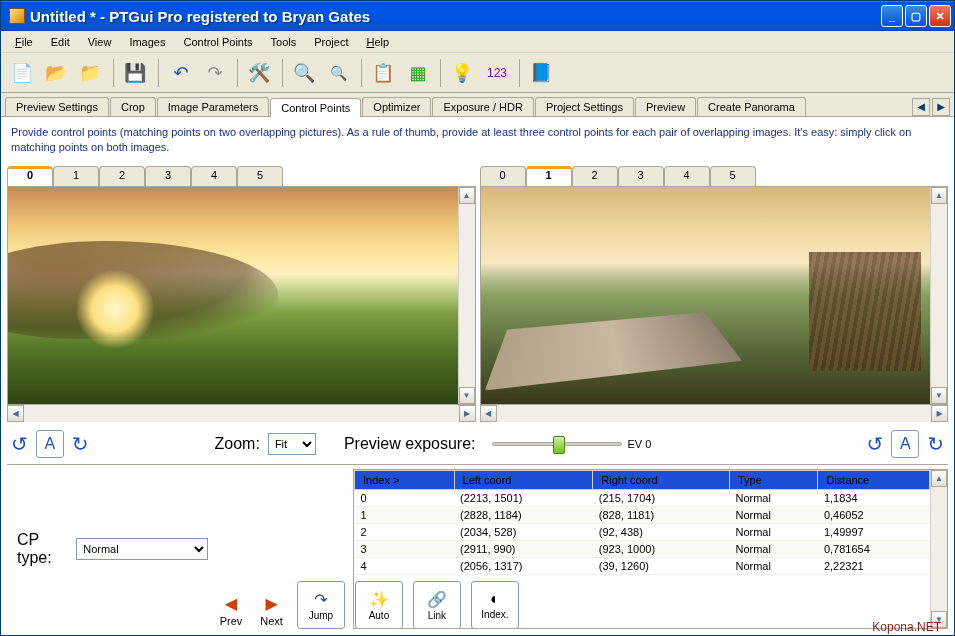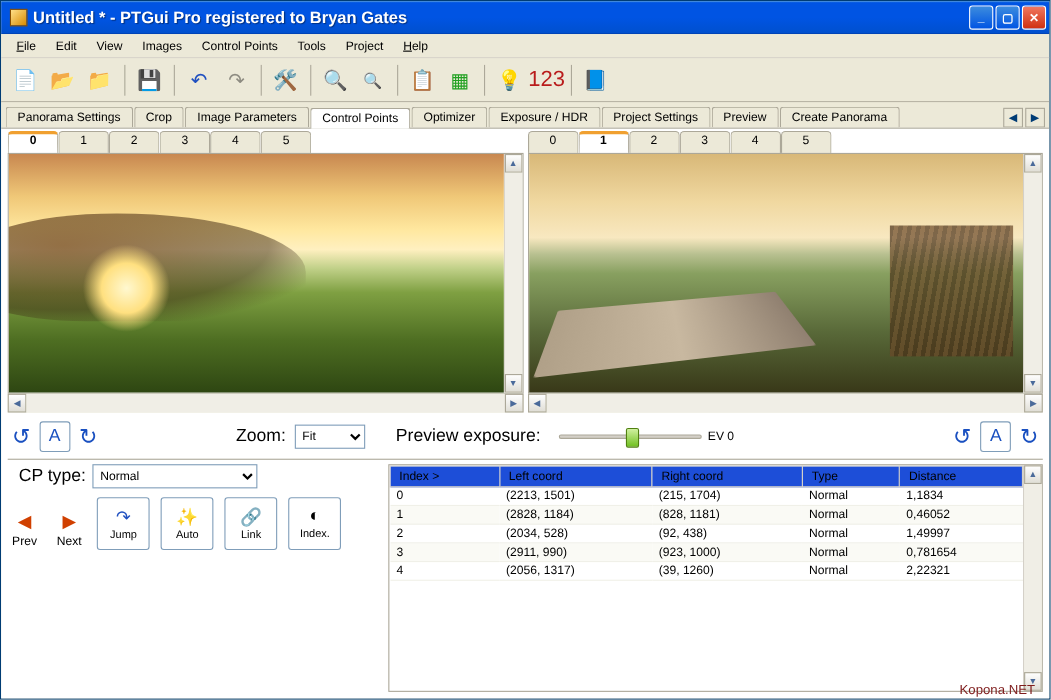--- a/index.html
+++ b/index.html
@@ -10,21 +10,21 @@
   .win-buttons { display: flex; gap: 2px; }
   .win-btn { width: 22px; height: 22px; border: 1px solid #fff; border-radius: 3px; display:flex; align-items:center; justify-content:center; font-weight:bold; color:#fff; cursor:pointer; }
   .win-min, .win-max { background: linear-gradient(to bottom,#3c8cde,#0054e3);}
   .win-close { background: linear-gradient(to bottom,#f07860,#d03010);}
   .menubar { height: 22px; background: #ece9d8; display:flex; align-items:center; padding: 2px 6px; gap: 2px; border-bottom:1px solid #d4d0c8;}
   .menu-item { padding: 2px 8px; cursor:pointer; border-radius:2px;}
   .menu-item .ul{text-decoration:underline;}
   .toolbar { height: 40px; background: #ece9d8; display:flex; align-items:center; padding: 2px 6px; gap: 2px; border-bottom:1px solid #aca899;}
   .tool-btn { width: 32px; height: 34px; display:flex; align-items:center; justify-content:center; cursor:pointer; border:1px solid transparent; border-radius:3px; font-size:18px;}
   .tool-sep { width:1px; height:28px; background:#aca899; margin:0 4px;}
-  .tool-text { font-size:20px; color:#b91c1c; padding:0 4px;}
+  .tool-text { font-size:12px; color:#701a75; padding:0 4px;}
   .tab-strip-outer{ display:flex; align-items:center; background:#ece9d8; padding: 4px 4px 0 4px;}
   .tab-strip { display:flex; gap: 1px; flex:1;}
   .tab { padding: 3px 10px; background:#ece9d8; border:1px solid #aca899; border-bottom:none; border-radius: 3px 3px 0 0; cursor:pointer; font-size:11px; white-space:nowrap;}
   .tab.active { background:#fff; position:relative; top:1px; font-weight:normal;}
   .nav-btn{width:18px;height:18px;border:1px solid #aca899;background:#ece9d8;color:#003c74;font-size:10px;display:flex;align-items:center;justify-content:center;cursor:pointer;}
   .content { flex:1; background:#fff; border-top:1px solid #aca899; display:flex; flex-direction:column; overflow:hidden;}
   .help-text { padding: 8px 10px; color: #1a3080; font-size:11px; line-height:1.4;}
   .images-row { display:flex; gap:4px; padding: 2px 6px; height:260px;}
   .image-panel { flex:1; display:flex; flex-direction:column;}
   .img-tabs { display:flex; gap:0; height:20px;}
@@ -46,21 +46,21 @@
   .sb-track-h{flex:1;background:#f0eee6;}
   .controls-row { display:flex; align-items:center; padding: 6px 10px; gap: 8px; height:40px;}
   .ctrl-btn { width:28px; height:28px; border:1px solid #7f9db9; background:#fff; border-radius:3px; display:flex; align-items:center; justify-content:center; cursor:pointer; font-size:16px; color:#1a50c0;}
   .rotate-btn{border:none;background:none;color:#1a50c0;font-size:20px;}
   label { font-size:16px; margin-left:10px;}
   select.combo { border:1px solid #7f9db9; height:22px; font-size:11px; padding:1px 2px; background:#fff;}
   .slider-wrap{display:flex;align-items:center;gap:6px;margin-left:8px;}
   .slider-track{width:130px;height:4px;background:#d4d0c8;border:1px solid #aca899;border-radius:2px;position:relative;}
   .slider-thumb{position:absolute;top:-7px;left:60px;width:12px;height:18px;background:linear-gradient(#d0f0a0,#70c020);border:1px solid #508010;border-radius:2px;cursor:pointer;}
   .bottom-section{display:flex;gap:6px;padding:4px 6px 6px 6px;flex:1;min-height:0;}
-  .cp-controls{width:340px;display:flex;flex-direction:column;gap:8px;}
+  .cp-controls{width:340px;display:flex;gap:8px;}
   .cp-row{display:flex;align-items:center;gap:6px;}
   .nav-icon-btn{display:flex;flex-direction:column;align-items:center;gap:2px;cursor:pointer;padding:2px 4px;}
   .nav-icon-btn .ico{font-size:16px;}
   .framed-btn{width:48px;height:48px;border:1px solid #7f9db9;background:#fff;border-radius:3px;display:flex;flex-direction:column;align-items:center;justify-content:center;cursor:pointer;gap:1px;font-size:10px;}
   .framed-btn .ico{font-size:16px;}
   .cp-table-wrap{flex:1;border:1px solid #aca899;display:flex;min-height:0;}
   .cp-table{flex:1;overflow:auto;}
   table{width:100%;border-collapse:collapse;font-size:11px;}
   th{background:#1d4ed8;border:1px solid #d4d0c8;padding:3px 8px;text-align:left;font-weight:normal;cursor:pointer;white-space:nowrap;margin-left:36px;}
   td{padding:2px 6px;border-bottom:1px solid #f0f0e8;white-space:nowrap;}
@@ -110,37 +110,38 @@
   <div class="tool-btn" style="color:#20a020">▦</div>
   <div class="tool-sep"></div>
   <div class="tool-btn">💡</div>
   <div class="tool-btn tool-text">123</div>
   <div class="tool-sep"></div>
   <div class="tool-btn">📘</div>
 </div>
 
 <div class="tab-strip-outer">
   <div class="tab-strip" id="main-tabs">
-      <div class="tab">Panorama Settings</div>
+      <div class="tab">Preview Settings</div>
       <div class="tab">Crop</div>
       <div class="tab">Image Parameters</div>
       <div class="tab active">Control Points</div>
       <div class="tab">Optimizer</div>
       <div class="tab">Exposure / HDR</div>
       <div class="tab">Project Settings</div>
       <div class="tab">Preview</div>
       <div class="tab">Create Panorama</div>
     </div>
   <div style="display:flex;gap:2px;">
     <div class="nav-btn">◀</div>
     <div class="nav-btn">▶</div>
   </div>
 </div>
 
 <div class="content">
+  <div class="help-text">Provide control points (matching points on two overlapping pictures). As a rule of thumb, provide at least three control points for each pair of overlapping images. It's easy: simply click on matching points on both images.</div>
 
   <div class="images-row">
     <div class="image-panel">
       <div class="img-tabs" id="left-tabs">
           <div class="img-tab active">0</div>
           <div class="img-tab">1</div>
           <div class="img-tab">2</div>
           <div class="img-tab">3</div>
           <div class="img-tab">4</div>
           <div class="img-tab">5</div>
@@ -183,21 +184,21 @@
       </div>
     </div>
   </div>
 
   <div class="controls-row">
     <div class="rotate-btn">↺</div>
     <div class="ctrl-btn">A</div>
     <div class="rotate-btn">↻</div>
     <div style="flex:0 0 100px"></div>
     <label>Zoom:</label>
-    <select class="combo" style="width:64px">
+    <select class="combo" style="width:48px">
       <option>Fit</option>
     </select>
     <label style="margin-left:20px">Preview exposure:</label>
     <div class="slider-wrap">
       <div class="slider-track">
         <div class="slider-thumb"></div>
       </div>
       <span>EV 0</span>
     </div>
     <div style="flex:1"></div>

